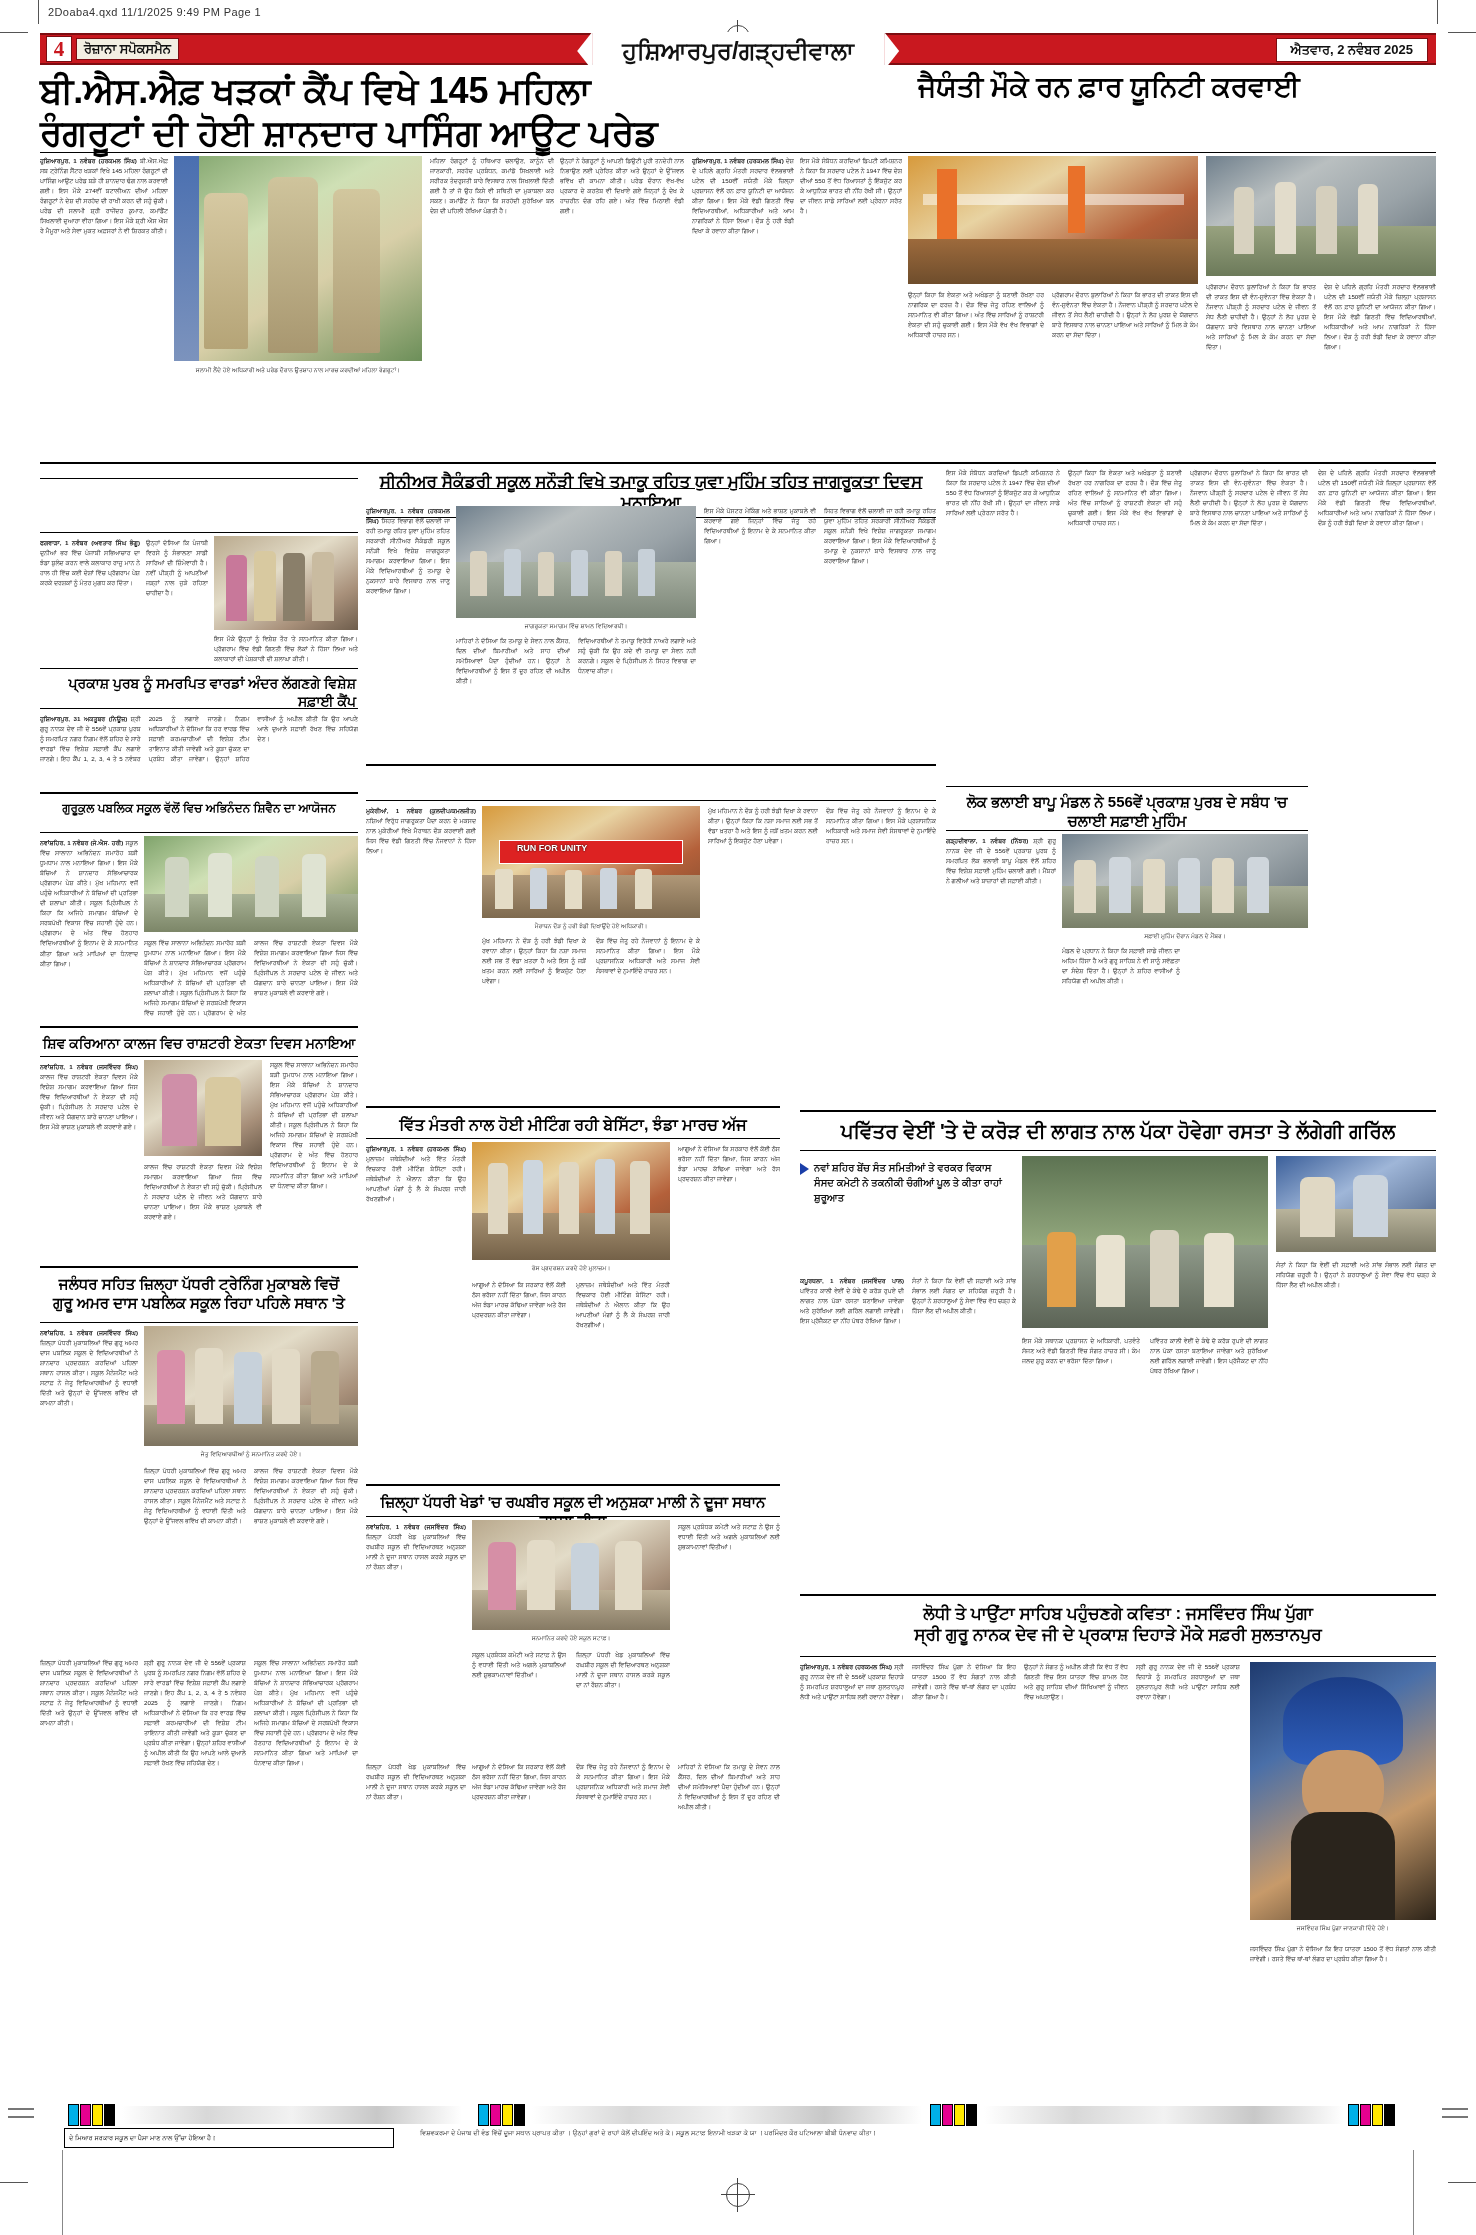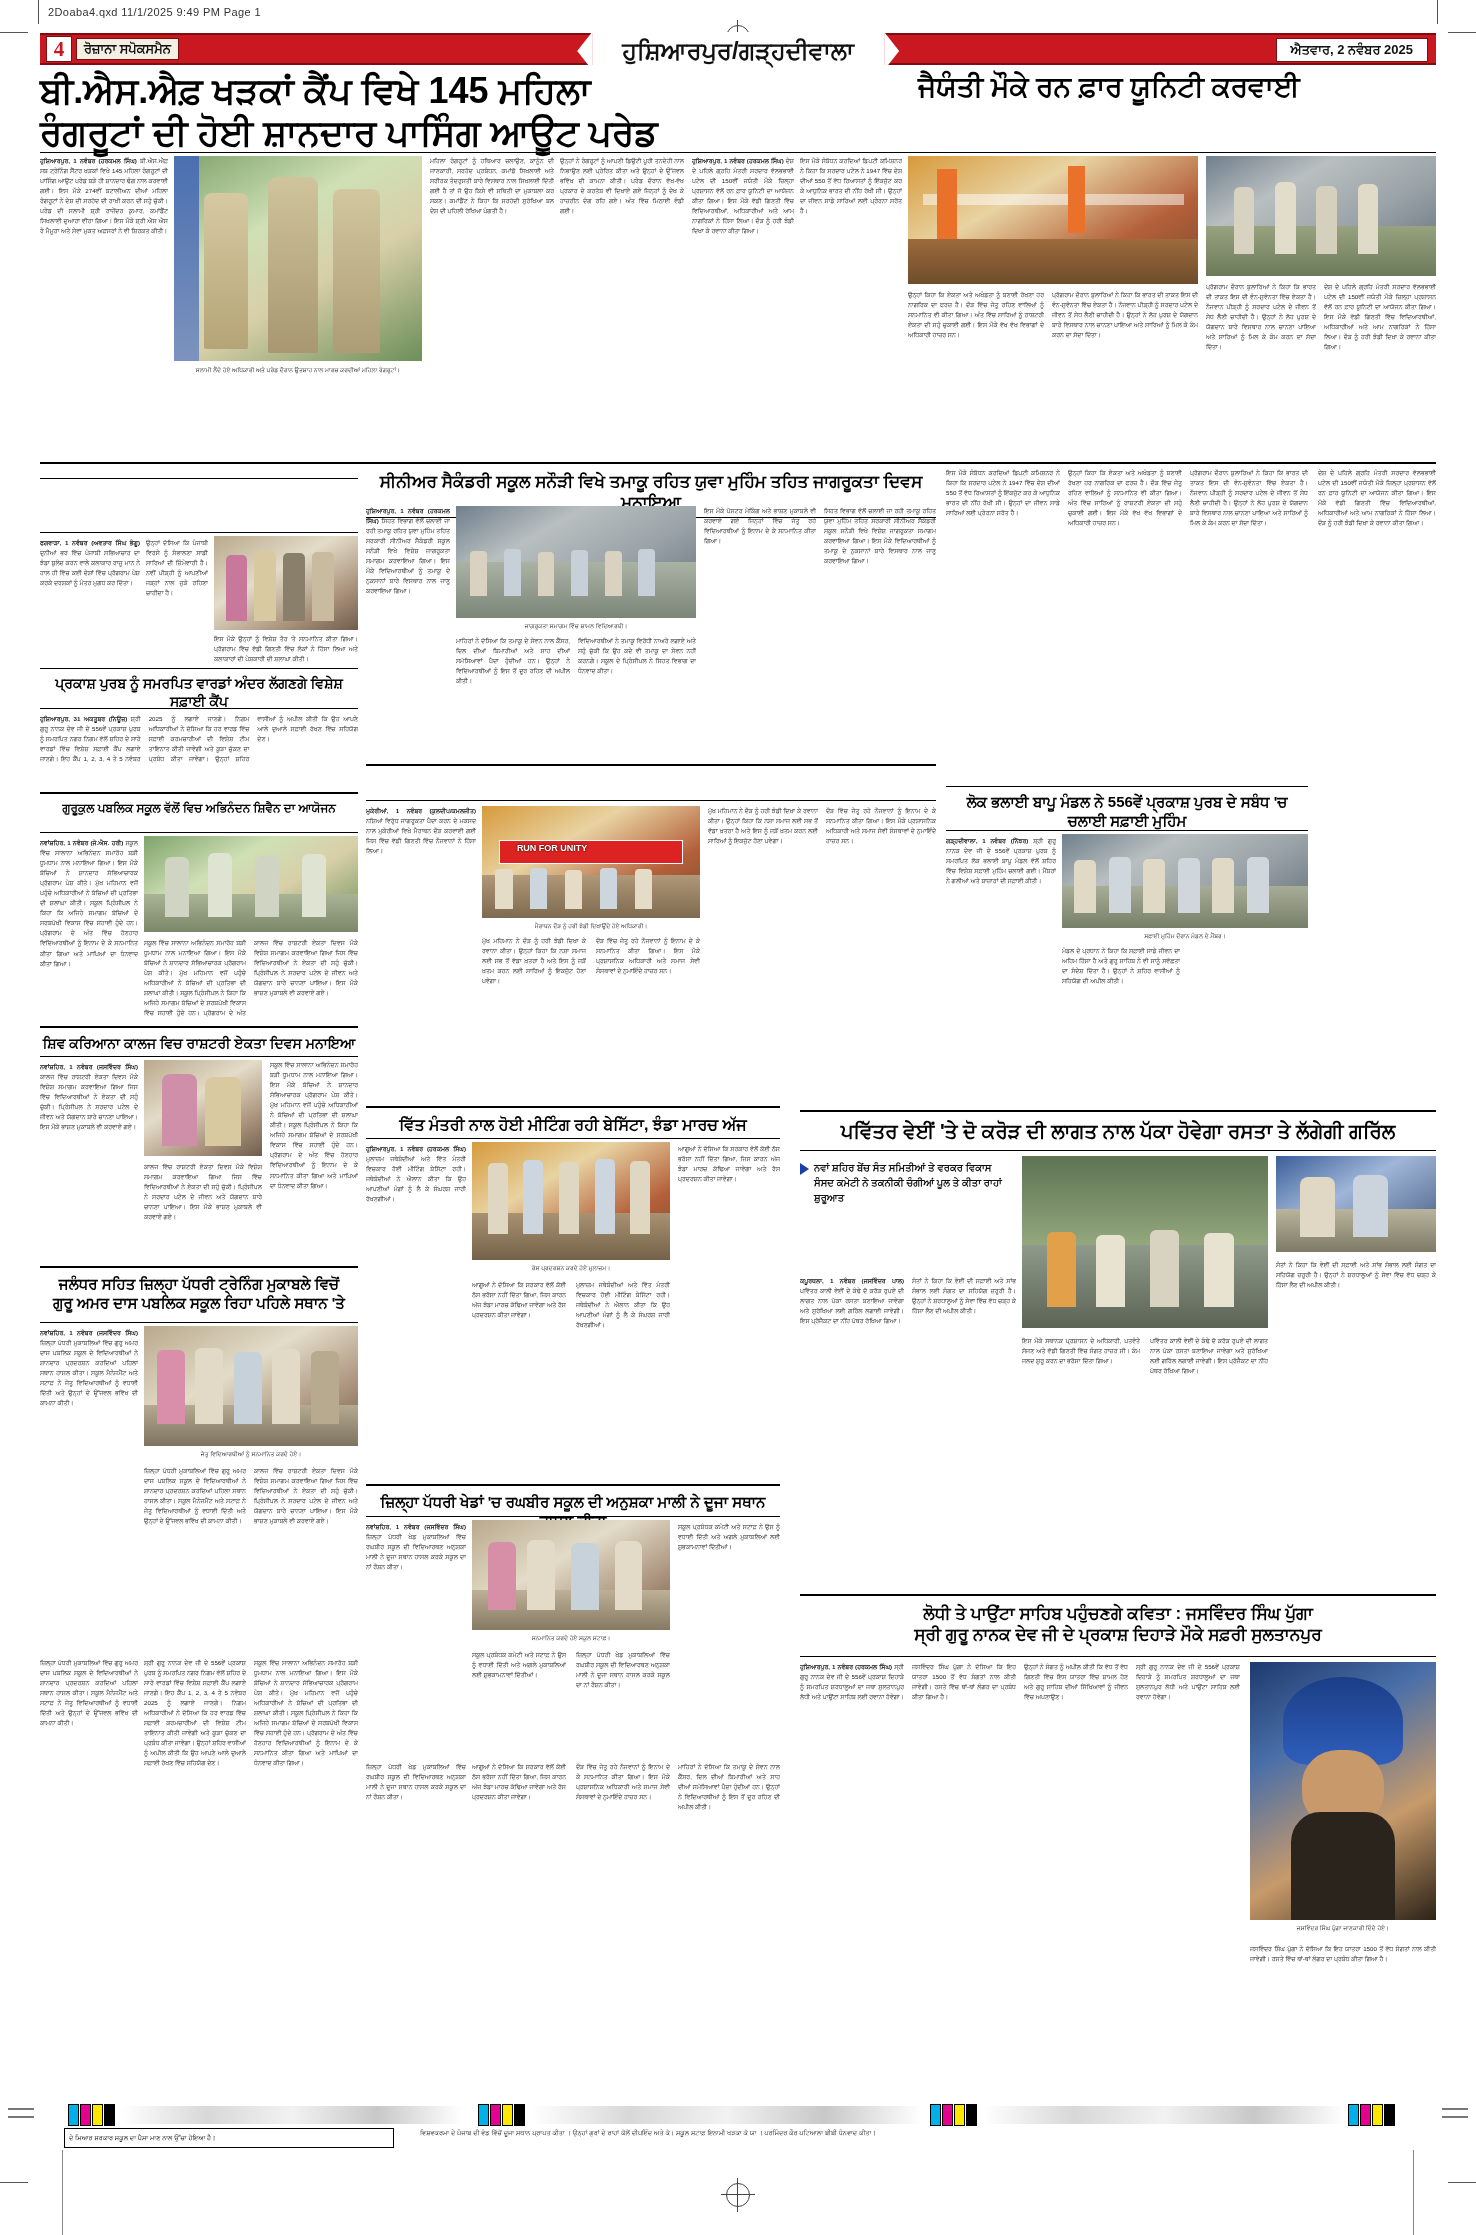--- a/index.html
+++ b/index.html
@@ -212,21 +212,21 @@
       <div style="position:absolute;left:12%;top:26%;width:9%;height:56%;background:#d8d2c0;border-radius:6px 6px 0 0;"></div>
       <div style="position:absolute;left:30%;top:22%;width:9%;height:60%;background:#e2dccb;border-radius:6px 6px 0 0;"></div>
       <div style="position:absolute;left:48%;top:25%;width:9%;height:57%;background:#d5cfbd;border-radius:6px 6px 0 0;"></div>
       <div style="position:absolute;left:66%;top:23%;width:9%;height:59%;background:#e0dac9;border-radius:6px 6px 0 0;"></div>
     </div>
     <div class="body-col" style="position:absolute;left:1166px;top:212px;width:110px;height:172px;"><span>ਪ੍ਰੋਗਰਾਮ ਦੌਰਾਨ ਬੁਲਾਰਿਆਂ ਨੇ ਕਿਹਾ ਕਿ ਭਾਰਤ ਦੀ ਤਾਕਤ ਇਸ ਦੀ ਵੰਨ-ਸੁਵੰਨਤਾ ਵਿੱਚ ਏਕਤਾ ਹੈ। ਨੌਜਵਾਨ ਪੀੜ੍ਹੀ ਨੂੰ ਸਰਦਾਰ ਪਟੇਲ ਦੇ ਜੀਵਨ ਤੋਂ ਸੇਧ ਲੈਣੀ ਚਾਹੀਦੀ ਹੈ। ਉਨ੍ਹਾਂ ਨੇ ਲੋਹ ਪੁਰਸ਼ ਦੇ ਯੋਗਦਾਨ ਬਾਰੇ ਵਿਸਥਾਰ ਨਾਲ ਚਾਨਣਾ ਪਾਇਆ ਅਤੇ ਸਾਰਿਆਂ ਨੂੰ ਮਿਲ ਕੇ ਕੰਮ ਕਰਨ ਦਾ ਸੱਦਾ ਦਿੱਤਾ।</span></div>
     <div class="body-col" style="position:absolute;left:1284px;top:212px;width:112px;height:172px;"><span>ਦੇਸ਼ ਦੇ ਪਹਿਲੇ ਗ੍ਰਹਿ ਮੰਤਰੀ ਸਰਦਾਰ ਵੱਲਭਭਾਈ ਪਟੇਲ ਦੀ 150ਵੀਂ ਜਯੰਤੀ ਮੌਕੇ ਜ਼ਿਲ੍ਹਾ ਪ੍ਰਸ਼ਾਸਨ ਵੱਲੋਂ ਰਨ ਫ਼ਾਰ ਯੂਨਿਟੀ ਦਾ ਆਯੋਜਨ ਕੀਤਾ ਗਿਆ। ਇਸ ਮੌਕੇ ਵੱਡੀ ਗਿਣਤੀ ਵਿੱਚ ਵਿਦਿਆਰਥੀਆਂ, ਅਧਿਕਾਰੀਆਂ ਅਤੇ ਆਮ ਨਾਗਰਿਕਾਂ ਨੇ ਹਿੱਸਾ ਲਿਆ। ਦੌੜ ਨੂੰ ਹਰੀ ਝੰਡੀ ਦਿਖਾ ਕੇ ਰਵਾਨਾ ਕੀਤਾ ਗਿਆ।</span></div>
 
     <div style="position:absolute;left:0;top:392px;width:1396px;height:2px;background:#000;"></div>
 
-    <div class="sec-head" style="position:absolute;left:326px;top:398px;width:570px;border-top:none;">ਸੀਨੀਅਰ ਸੈਕੰਡਰੀ ਸਕੂਲ ਸਨੌੜੀ ਵਿਖੇ ਤਮਾਕੂ ਰਹਿਤ ਯੁਵਾ ਮੁਹਿੰਮ ਤਹਿਤ ਜਾਗਰੂਕਤਾ ਦਿਵਸ ਮਨਾਇਆ</div>
+    <div class="sec-head" style="position:absolute;left:326px;top:398px;width:570px;border-top:none;text-decoration:underline;">ਸੀਨੀਅਰ ਸੈਕੰਡਰੀ ਸਕੂਲ ਸਨੌੜੀ ਵਿਖੇ ਤਮਾਕੂ ਰਹਿਤ ਯੁਵਾ ਮੁਹਿੰਮ ਤਹਿਤ ਜਾਗਰੂਕਤਾ ਦਿਵਸ ਮਨਾਇਆ</div>
 
     <div style="position:absolute;left:0;top:408px;width:318px;height:1px;background:#000;"></div>
     <div style="position:absolute;left:0;top:462px;width:318px;height:1px;background:#000;"></div>
 
     <div class="body-col" style="position:absolute;left:0;top:468px;width:100px;height:120px;">
       <span class="dateline">ਫਗਵਾੜਾ, 1 ਨਵੰਬਰ (ਅਵਤਾਰ ਸਿੰਘ ਭੰਗੂ)</span>
       <span>ਦੁਨੀਆਂ ਭਰ ਵਿੱਚ ਪੰਜਾਬੀ ਸਭਿਆਚਾਰ ਦਾ ਝੰਡਾ ਬੁਲੰਦ ਕਰਨ ਵਾਲੇ ਕਲਾਕਾਰ ਰਾਜੂ ਮਾਨ ਨੇ ਹਾਲ ਹੀ ਵਿੱਚ ਕਈ ਦੇਸ਼ਾਂ ਵਿੱਚ ਪ੍ਰੋਗਰਾਮ ਪੇਸ਼ ਕਰਕੇ ਦਰਸ਼ਕਾਂ ਨੂੰ ਮੰਤਰ ਮੁਗਧ ਕਰ ਦਿੱਤਾ।</span>
     </div>
     <div class="body-col" style="position:absolute;left:106px;top:468px;width:62px;height:120px;"><span>ਉਨ੍ਹਾਂ ਦੱਸਿਆ ਕਿ ਪੰਜਾਬੀ ਵਿਰਸੇ ਨੂੰ ਸੰਭਾਲਣਾ ਸਾਡੀ ਸਾਰਿਆਂ ਦੀ ਜ਼ਿੰਮੇਵਾਰੀ ਹੈ। ਨਵੀਂ ਪੀੜ੍ਹੀ ਨੂੰ ਆਪਣੀਆਂ ਜੜ੍ਹਾਂ ਨਾਲ ਜੁੜੇ ਰਹਿਣਾ ਚਾਹੀਦਾ ਹੈ।</span></div>
     <div class="photo indoor" style="position:absolute;left:174px;top:466px;width:144px;height:94px;">
@@ -274,21 +274,21 @@
       <div style="position:absolute;left:19%;top:24%;width:9%;height:60%;background:#cfd6dc;border-radius:5px 5px 0 0;"></div>
       <div style="position:absolute;left:33%;top:27%;width:9%;height:57%;background:#e0d9c5;border-radius:5px 5px 0 0;"></div>
       <div style="position:absolute;left:47%;top:25%;width:9%;height:59%;background:#cfd6dc;border-radius:5px 5px 0 0;"></div>
       <div style="position:absolute;left:61%;top:26%;width:9%;height:58%;background:#e0d9c5;border-radius:5px 5px 0 0;"></div>
       <div style="position:absolute;left:75%;top:24%;width:9%;height:60%;background:#cfd6dc;border-radius:5px 5px 0 0;"></div>
     </div>
     <div class="cap" style="position:absolute;left:1022px;top:860px;width:246px;">ਸਫ਼ਾਈ ਮੁਹਿੰਮ ਦੌਰਾਨ ਮੰਡਲ ਦੇ ਮੈਂਬਰ।</div>
     <div class="body-col" style="position:absolute;left:1022px;top:876px;width:118px;height:140px;"><span>ਮੰਡਲ ਦੇ ਪ੍ਰਧਾਨ ਨੇ ਕਿਹਾ ਕਿ ਸਫ਼ਾਈ ਸਾਡੇ ਜੀਵਨ ਦਾ ਅਹਿਮ ਹਿੱਸਾ ਹੈ ਅਤੇ ਗੁਰੂ ਸਾਹਿਬ ਨੇ ਵੀ ਸਾਨੂੰ ਸਵੱਛਤਾ ਦਾ ਸੰਦੇਸ਼ ਦਿੱਤਾ ਹੈ। ਉਨ੍ਹਾਂ ਨੇ ਸ਼ਹਿਰ ਵਾਸੀਆਂ ਨੂੰ ਸਹਿਯੋਗ ਦੀ ਅਪੀਲ ਕੀਤੀ।</span></div>
 
     <div style="position:absolute;left:0;top:598px;width:318px;height:1px;background:#000;"></div>
-    <div class="sec-head" style="position:absolute;left:0;top:602px;width:318px;font-size:14px;border:none;">ਪ੍ਰਕਾਸ਼ ਪੁਰਬ ਨੂੰ ਸਮਰਪਿਤ ਵਾਰਡਾਂ ਅੰਦਰ ਲੱਗਣਗੇ ਵਿਸ਼ੇਸ਼ ਸਫ਼ਾਈ ਕੈਂਪ</div>
+    <div class="sec-head" style="position:absolute;left:0;top:602px;width:318px;font-size:14px;border:none;text-align:right;">ਪ੍ਰਕਾਸ਼ ਪੁਰਬ ਨੂੰ ਸਮਰਪਿਤ ਵਾਰਡਾਂ ਅੰਦਰ ਲੱਗਣਗੇ ਵਿਸ਼ੇਸ਼ ਸਫ਼ਾਈ ਕੈਂਪ</div>
     <div style="position:absolute;left:0;top:638px;width:318px;height:1px;background:#000;"></div>
     <div class="body-col" style="position:absolute;left:0;top:644px;width:318px;height:72px;column-count:3;column-gap:8px;">
       <span class="dateline">ਹੁਸ਼ਿਆਰਪੁਰ, 31 ਅਕਤੂਬਰ (ਨਿਊਜ਼)</span>
       <span>ਸ਼੍ਰੀ ਗੁਰੂ ਨਾਨਕ ਦੇਵ ਜੀ ਦੇ 556ਵੇਂ ਪ੍ਰਕਾਸ਼ ਪੁਰਬ ਨੂੰ ਸਮਰਪਿਤ ਨਗਰ ਨਿਗਮ ਵੱਲੋਂ ਸ਼ਹਿਰ ਦੇ ਸਾਰੇ ਵਾਰਡਾਂ ਵਿੱਚ ਵਿਸ਼ੇਸ਼ ਸਫ਼ਾਈ ਕੈਂਪ ਲਗਾਏ ਜਾਣਗੇ। ਇਹ ਕੈਂਪ 1, 2, 3, 4 ਤੇ 5 ਨਵੰਬਰ 2025 ਨੂੰ ਲਗਾਏ ਜਾਣਗੇ। ਨਿਗਮ ਅਧਿਕਾਰੀਆਂ ਨੇ ਦੱਸਿਆ ਕਿ ਹਰ ਵਾਰਡ ਵਿੱਚ ਸਫ਼ਾਈ ਕਰਮਚਾਰੀਆਂ ਦੀ ਵਿਸ਼ੇਸ਼ ਟੀਮ ਤਾਇਨਾਤ ਕੀਤੀ ਜਾਵੇਗੀ ਅਤੇ ਕੂੜਾ ਚੁੱਕਣ ਦਾ ਪ੍ਰਬੰਧ ਕੀਤਾ ਜਾਵੇਗਾ। ਉਨ੍ਹਾਂ ਸ਼ਹਿਰ ਵਾਸੀਆਂ ਨੂੰ ਅਪੀਲ ਕੀਤੀ ਕਿ ਉਹ ਆਪਣੇ ਆਲੇ ਦੁਆਲੇ ਸਫ਼ਾਈ ਰੱਖਣ ਵਿੱਚ ਸਹਿਯੋਗ ਦੇਣ।</span>
     </div>
 
     <div style="position:absolute;left:0;top:722px;width:318px;height:2px;background:#000;"></div>
     <div class="sec-head" style="position:absolute;left:0;top:728px;width:318px;font-size:12px;border:none;">ਗੁਰੂਕੁਲ ਪਬਲਿਕ ਸਕੂਲ ਵੱਲੋਂ ਵਿਚ ਅਭਿਨੰਦਨ ਸ਼ਿਵੈਨ ਦਾ ਆਯੋਜਨ</div>
     <div style="position:absolute;left:0;top:762px;width:318px;height:1px;background:#000;"></div>
 

